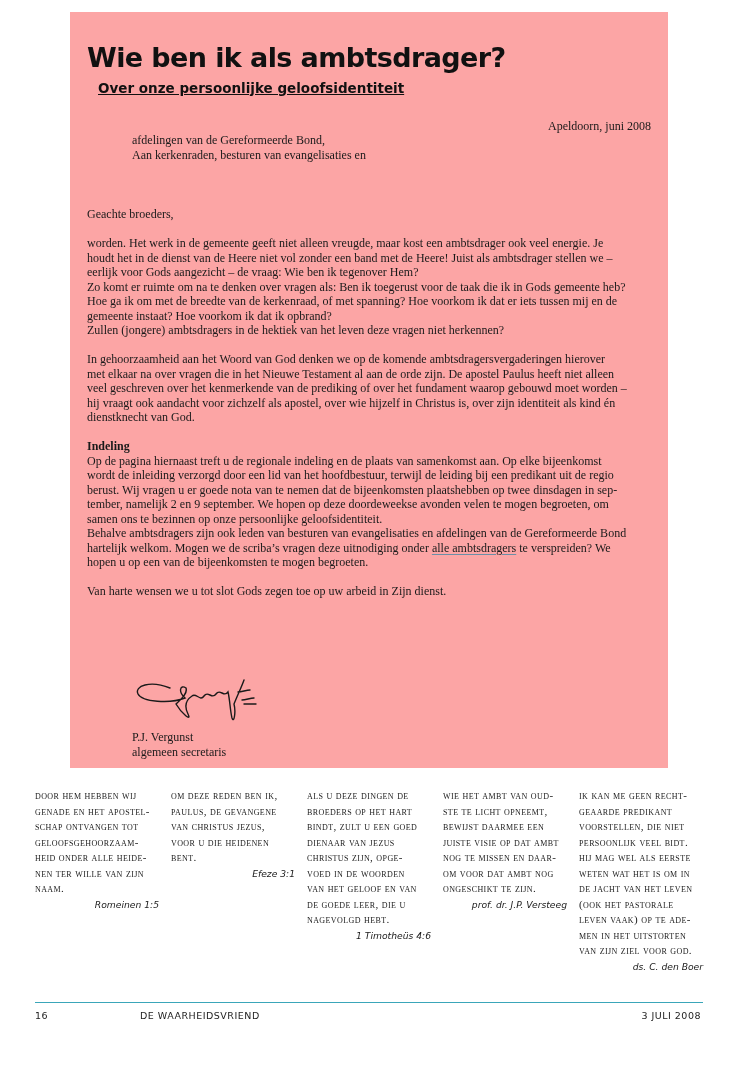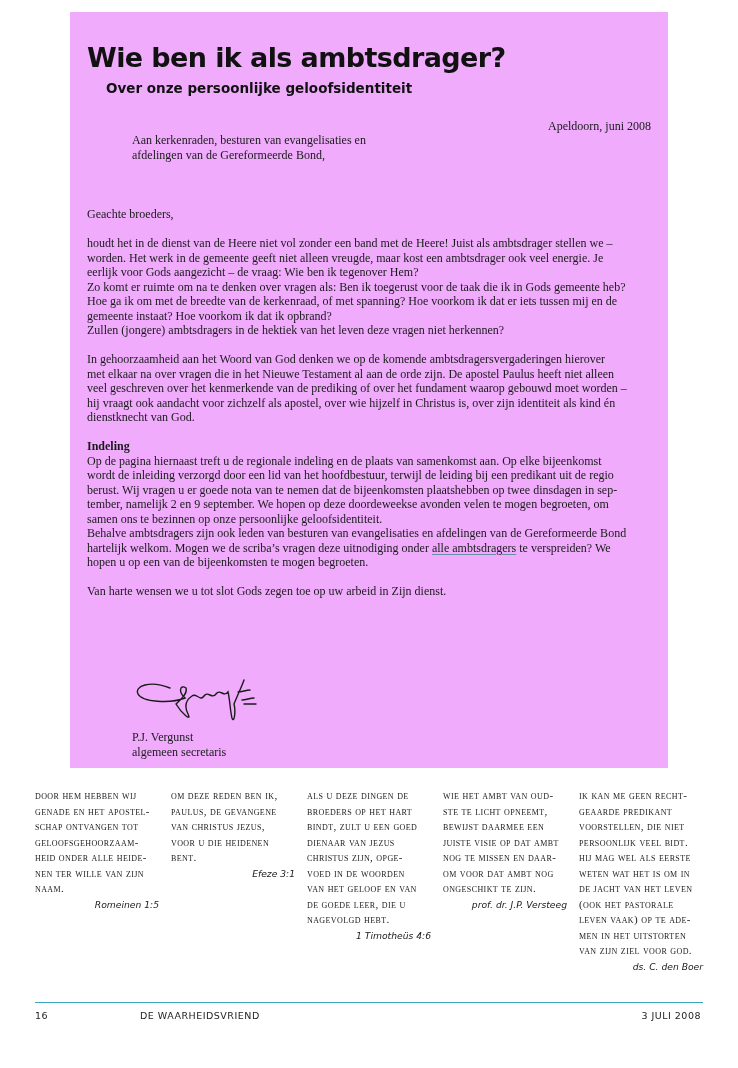--- a/index.html
+++ b/index.html
@@ -1,28 +1,28 @@
 <!DOCTYPE html>
 <html><head>
   <meta charset="utf-8">
   <style>
     html, body { margin: 0; padding: 0; background: #ffffff; }
     body { width: 738px; height: 1068px; position: relative; overflow: hidden; color: #1a1a1a; }
     .letter-box {
       position: absolute; left: 70px; top: 12px; width: 598px; height: 756px;
-      background: #f0abfc;
+      background: #fca5a5;
     }
     .title {
       position: absolute; left: 17px; top: 30px; margin: 0;
       font-family: "DejaVu Sans", sans-serif; font-weight: bold; font-size: 27px;
       letter-spacing: -0.6px; color: #111;
     }
     .subtitle {
-      position: absolute; left: 36px; top: 68px; margin: 0;
-      font-family: "DejaVu Sans", sans-serif; font-weight: bold; font-size: 13.5px; color: #111;
+      position: absolute; left: 28px; top: 68px; margin: 0;
+      font-family: "DejaVu Sans", sans-serif; font-weight: bold; font-size: 13.5px; color: #111; text-decoration: underline;
     }
     .serif { font-family: "Liberation Serif", serif; font-size: 12px; line-height: 14.5px; color: #1a1a1a; }
     .place-date { position: absolute; right: 17px; top: 107px; }
     .address { position: absolute; left: 62px; top: 121px; }
     .body-text { position: absolute; left: 17px; top: 195px; width: 566px; }
     .body-text p { margin: 0 0 14.5px 0; }
     .body-text .gap { height: 14.5px; }
     .heading-bold { font-weight: bold; }
     .underline { text-decoration: underline; text-decoration-color: #6a8fa8; text-underline-offset: 2px; }
     .closing { position: absolute; left: 62px; top: 612px; }
@@ -53,30 +53,30 @@
 </head>
 <body>
 
 <div class="letter-box">
   <h1 class="title">Wie ben ik als ambtsdrager?</h1>
   <h2 class="subtitle">Over onze persoonlijke geloofsidentiteit</h2>
 
   <div class="serif place-date">Apeldoorn, juni 2008</div>
 
   <div class="serif address">
+    <div>afdelingen van de Gereformeerde Bond,</div>
     <div>Aan kerkenraden, besturen van evangelisaties en</div>
-    <div>afdelingen van de Gereformeerde Bond,</div>
   </div>
 
   <div class="serif body-text">
     <p>Geachte broeders,</p>
 
     <div>
+      <div>worden. Het werk in de gemeente geeft niet alleen vreugde, maar kost een ambtsdrager ook veel energie. Je</div>
       <div>houdt het in de dienst van de Heere niet vol zonder een band met de Heere! Juist als ambtsdrager stellen we –</div>
-      <div>worden. Het werk in de gemeente geeft niet alleen vreugde, maar kost een ambtsdrager ook veel energie. Je</div>
       <div>eerlijk voor Gods aangezicht – de vraag: Wie ben ik tegenover Hem?</div>
       <div>Zo komt er ruimte om na te denken over vragen als: Ben ik toegerust voor de taak die ik in Gods gemeente heb?</div>
       <div>Hoe ga ik om met de breedte van de kerkenraad, of met spanning? Hoe voorkom ik dat er iets tussen mij en de</div>
       <div>gemeente instaat? Hoe voorkom ik dat ik opbrand?</div>
       <div>Zullen (jongere) ambtsdragers in de hektiek van het leven deze vragen niet herkennen?</div>
     </div>
     <div class="gap"></div>
 
     <div>
       <div>In gehoorzaamheid aan het Woord van God denken we op de komende ambtsdragersvergaderingen hierover</div>

